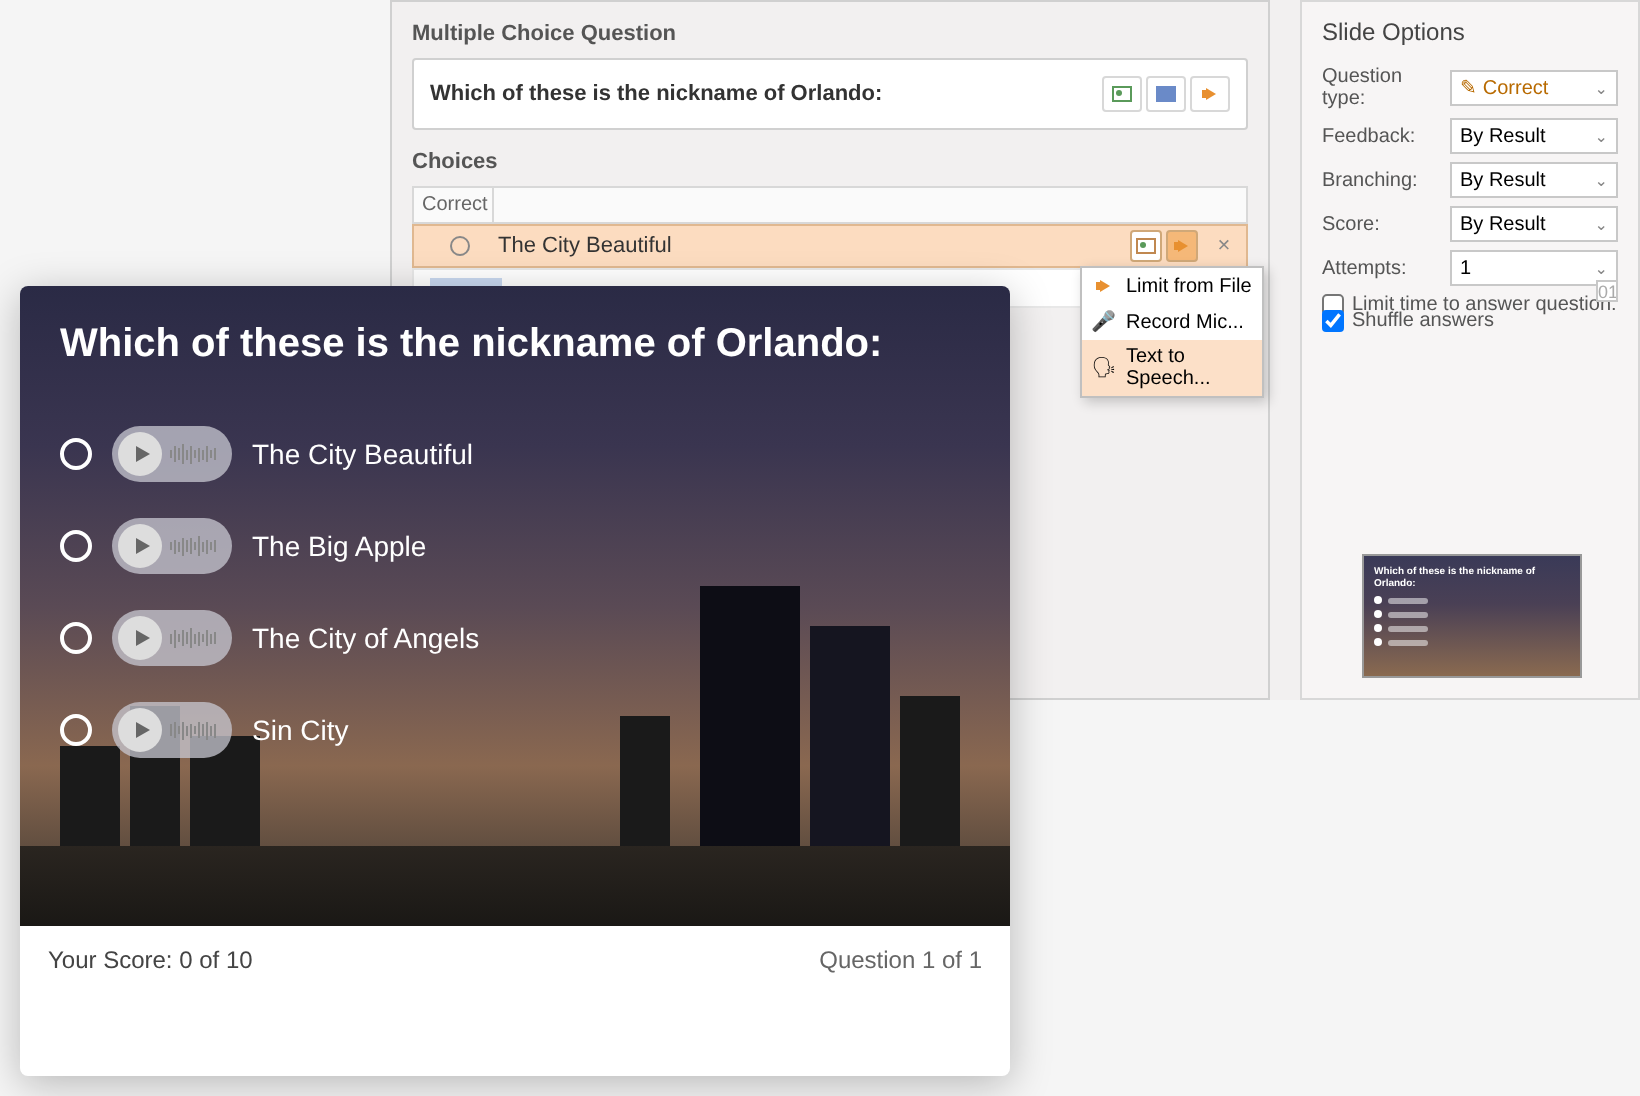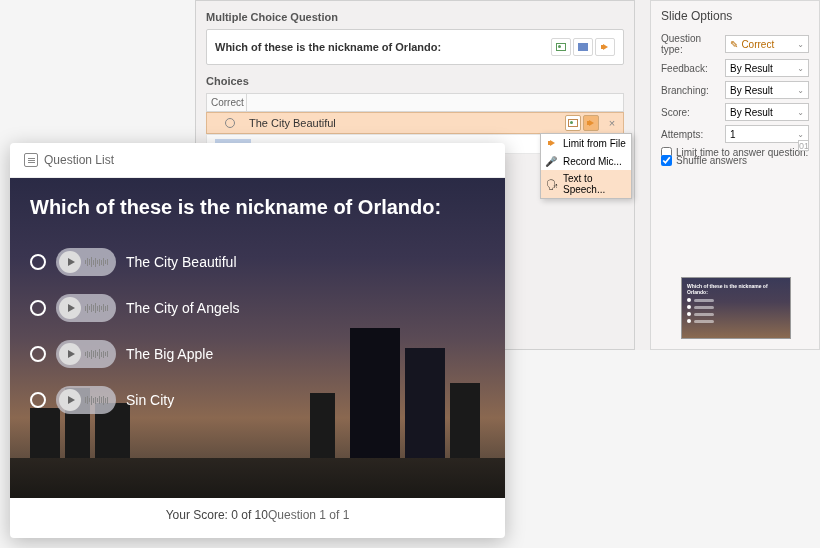--- a/index.html
+++ b/index.html
@@ -76,21 +76,21 @@
 .reflect{position:absolute;bottom:0;left:0;right:0;height:40px;background:linear-gradient(180deg,#2a2520 0%,#1a1815 100%)}
 .slide-q{position:absolute;top:18px;left:20px;right:20px;color:#fff;font-size:20px;font-weight:bold}
 .options{position:absolute;top:70px;left:20px;display:flex;flex-direction:column;gap:18px}
 .opt{display:flex;align-items:center;gap:10px;color:#fff;font-size:14px}
 .opt-radio{width:16px;height:16px;border:2px solid #fff;border-radius:50%;background:transparent;cursor:pointer}
 .audio-pill{display:flex;align-items:center;gap:4px;background:rgba(200,200,210,.75);border-radius:14px;padding:3px 8px 3px 3px}
 .play-circle{width:22px;height:22px;border-radius:50%;background:#ddd;display:flex;align-items:center;justify-content:center;cursor:pointer}
 .play-tri{width:0;height:0;border-left:7px solid #666;border-top:4px solid transparent;border-bottom:4px solid transparent;margin-left:2px}
 .wave{display:flex;align-items:center;gap:1px;height:14px}
 .wave span{width:1px;background:#888}
-.player-foot{display:flex;align-items:center;justify-content:center;padding:10px 14px;font-size:12px}
+.player-foot{display:flex;align-items:center;justify-content:space-between;padding:10px 14px;font-size:12px}
 .foot-left{color:#444}
 .foot-mid{color:#666}
 .submit{background:#4a4a8a;color:#fff;border:none;padding:7px 16px;font-size:12px;font-weight:bold;letter-spacing:.5px;cursor:pointer;border-radius:2px}
 
 .ico-sound{width:0;height:0;border-left:5px solid #e89030;border-top:3px solid transparent;border-bottom:3px solid transparent;position:relative}
 .ico-sound::before{content:"";position:absolute;left:-7px;top:-2px;width:2px;height:4px;background:#e89030}
 .ico-img{width:10px;height:8px;border:1px solid #5a9a5a;position:relative}
 .ico-img::after{content:"";position:absolute;top:1px;left:1px;width:3px;height:3px;background:#5a9a5a;border-radius:50%}
 .ico-vid{width:10px;height:8px;background:#6a8ac8}
 </style>
@@ -236,28 +236,20 @@
         <div class="thumb-bar"></div>
       </div>
     <div class="thumb-opt">
         <div class="thumb-r"></div>
         <div class="thumb-bar"></div>
       </div>
   </div>
 </div>
 
 <div class="player">
-  <div class="player-head">
-    <div class="list-icon">
-        <span></span>
-        <span></span>
-        <span></span>
-      </div>
-    <span>Question List</span>
-  </div>
   <div class="slide-area">
     <div class="buildings">
       <div class="bld b1"></div>
         <div class="bld b2"></div>
         <div class="bld b3"></div>
       <div class="bld b4"></div>
         <div class="bld b5"></div>
         <div class="bld b6"></div>
         <div class="bld b7"></div>
       <div class="reflect"></div>
@@ -287,58 +279,58 @@
         </div>
         <span>The City Beautiful</span>
       </div>
       <div class="opt">
         <div class="opt-radio"></div>
         <div class="audio-pill">
           <div class="play-circle">
               <div class="play-tri"></div>
             </div>
           <div class="wave">
-              <span style="height:5px"></span>
-              <span style="height:9px"></span>
-              <span style="height:4px"></span>
-              <span style="height:8px"></span>
-              <span style="height:6px"></span>
+              <span style="height:4px"></span>
+              <span style="height:7px"></span>
+              <span style="height:5px"></span>
+              <span style="height:9px"></span>
+              <span style="height:6px"></span>
+              <span style="height:8px"></span>
+              <span style="height:4px"></span>
               <span style="height:10px"></span>
               <span style="height:5px"></span>
               <span style="height:7px"></span>
               <span style="height:4px"></span>
-              <span style="height:8px"></span>
-              <span style="height:5px"></span>
               <span style="height:6px"></span>
             </div>
         </div>
-        <span>The City of Angels</span>
+        <span>The Big Apple</span>
       </div>
       <div class="opt">
         <div class="opt-radio"></div>
         <div class="audio-pill">
           <div class="play-circle">
               <div class="play-tri"></div>
             </div>
           <div class="wave">
-              <span style="height:4px"></span>
-              <span style="height:7px"></span>
-              <span style="height:5px"></span>
-              <span style="height:9px"></span>
-              <span style="height:6px"></span>
-              <span style="height:8px"></span>
-              <span style="height:4px"></span>
+              <span style="height:5px"></span>
+              <span style="height:9px"></span>
+              <span style="height:4px"></span>
+              <span style="height:8px"></span>
+              <span style="height:6px"></span>
               <span style="height:10px"></span>
               <span style="height:5px"></span>
               <span style="height:7px"></span>
               <span style="height:4px"></span>
+              <span style="height:8px"></span>
+              <span style="height:5px"></span>
               <span style="height:6px"></span>
             </div>
         </div>
-        <span>The Big Apple</span>
+        <span>The City of Angels</span>
       </div>
       <div class="opt">
         <div class="opt-radio"></div>
         <div class="audio-pill">
           <div class="play-circle">
               <div class="play-tri"></div>
             </div>
           <div class="wave">
               <span style="height:6px"></span>
               <span style="height:8px"></span>

